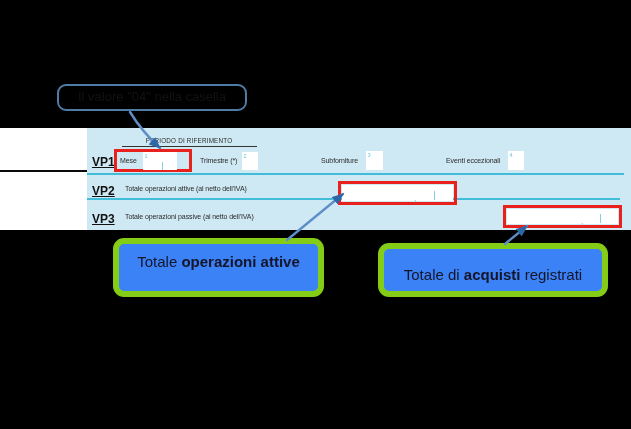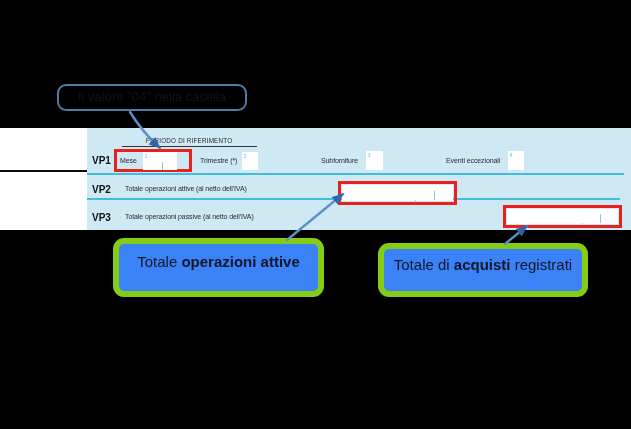--- a/index.html
+++ b/index.html
@@ -10,42 +10,42 @@
   
   .form-strip{left:0;top:128px;width:631px;height:102px;background:#ffffff;}
   .form-panel{left:87px;top:128px;width:544px;height:102px;background:#cfe9f4;}
   .section-divider{left:0;top:170px;width:87px;height:2px;background:#0a0a0a;}
   .section-title{left:3px;top:174px;width:84px;font-size:9.5px;font-weight:bold;
                  color:#0d0d0d;line-height:10.5px;letter-spacing:-0.2px;}
   .period-header{left:120px;top:137px;width:138px;text-align:center;font-size:6.3px;
                  color:#2a2a2a;letter-spacing:0.2px;}
   .period-underline{left:122px;top:146px;width:135px;height:1px;background:#333;}
 
-  .vp-code{font-size:10px;font-weight:bold;color:#111;}
+  .vp-code{font-size:12px;font-weight:bold;color:#111;text-decoration:underline;}
   .form-label{font-size:7px;color:#2a2a2a;letter-spacing:-0.1px;white-space:nowrap;}
 
   .wbox{background:#fff;}
   .wbox .sup{position:absolute;left:1.5px;top:0.5px;font-size:5.5px;color:#6fc3dc;}
   .tick{width:1px;background:#7fd0e4;}
   .comma{font-size:9px;color:#7fd0e4;line-height:9px;}
 
   .cyan-line{height:1.5px;background:#41bdd9;}
 
   .red-frame{border:3px solid #e8211d;box-sizing:border-box;}
   .red-frame .inner{position:absolute;left:1px;right:1px;top:1px;bottom:1px;background:#fff;}
 
   
   .callout{box-sizing:border-box;text-align:center;}
   .callout-top{left:57px;top:84px;width:190px;height:27px;background:#000;
                border:2.5px solid #4e7ca6;border-radius:9px;
                font-size:13px;line-height:21px;color:#121212;}
   .callout-white{background:#3b82f6;border:6px solid #84cc16;border-radius:11px;
                  font-size:15px;line-height:21px;color:#15152a;}
   .callout-left{left:113px;top:238px;width:211px;height:59px;padding-top:7px;}
-  .callout-right{left:378px;top:243px;width:210px;height:54px;padding-top:5px;}
+  .callout-right{left:378px;top:243px;width:230px;height:54px;padding-top:15px;}
   .b{font-weight:bold;}
 
   svg.overlay{position:absolute;left:0;top:0;width:631px;height:429px;pointer-events:none;}
 </style>
 </head>
 <body>
 
 <div id="screen">
 
   <div class="abs form-strip"></div>

